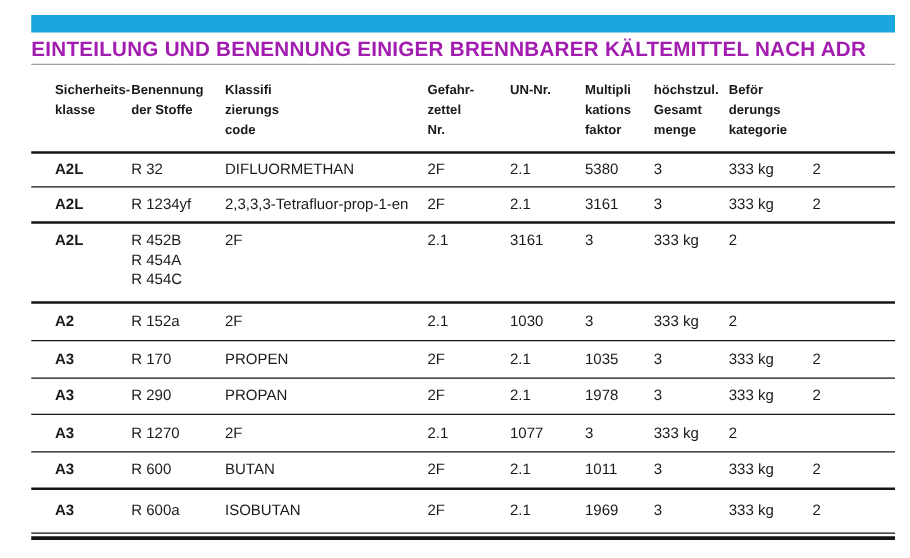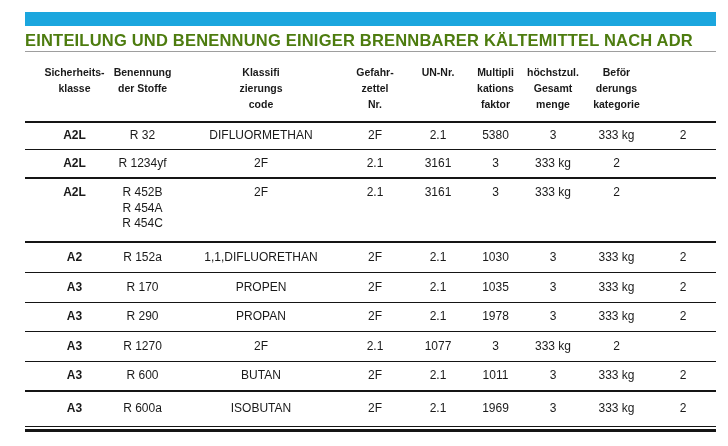--- a/index.html
+++ b/index.html
@@ -7,32 +7,31 @@
     position:relative; width:728px; height:446px; background:#ffffff;
     font-family:"Liberation Sans", sans-serif; color:#1a1a1a; overflow:hidden;
   }
   .accent-bar {
     position:absolute; left:25px; top:12px; width:691px; height:14px;
     background:#1ba6de;
   }
   .page-title {
     position:absolute; left:25px; top:31px; margin:0;
     font-size:16.5px; font-weight:bold; letter-spacing:0.2px; white-space:nowrap;
-    color:#4d7c0f;
+    color:#a21caf;
   }
   .title-rule {
     position:absolute; left:25px; top:51px; width:691px; height:0;
     border-top:1px solid #9e9e9e;
   }
   .tbl { position:absolute; left:25px; top:57px; width:691px; }
   .grid-row {
     display:grid;
     grid-template-columns:80px 75px 162px 66px 60px 55px 60px 67px 66px;
     box-sizing:border-box;
-    text-align:center;
   }
   .thead {
     height:66px; border-bottom:2px solid #151515;
     font-size:10.5px; font-weight:bold; line-height:16px;
   }
   .thead .cell { padding-top:7px; }
   .cell { white-space:pre-line; overflow:hidden; }
   .grid-row .cell:first-child { padding-left:19px; }
   .row { font-size:12px; align-items:center; }
   .row .cell { line-height:15.5px; }
@@ -83,20 +82,21 @@
           <div class="cell cell-code">2F</div>
           <div class="cell cell-gefahrzettel">2.1</div>
           <div class="cell cell-un">5380</div>
           <div class="cell cell-faktor">3</div>
           <div class="cell cell-menge">333 kg</div>
           <div class="cell cell-kategorie">2</div>
         </div>
         <div class="grid-row row sep-thick" style="height: 29px;">
           <div class="cell cell-klasse">A2L</div>
           <div class="cell cell-kurzzeichen">R 1234yf</div>
+          <div class="cell cell-stoff">2,3,3,3-Tetrafluor-prop-1-en</div>
           <div class="cell cell-code">2F</div>
           <div class="cell cell-gefahrzettel">2.1</div>
           <div class="cell cell-un">3161</div>
           <div class="cell cell-faktor">3</div>
           <div class="cell cell-menge">333 kg</div>
           <div class="cell cell-kategorie">2</div>
         </div>
         <div class="grid-row row sep-thick row-multi" style="height: 64px;">
           <div class="cell cell-klasse">A2L</div>
           <div class="cell cell-kurzzeichen">R 452B
@@ -105,21 +105,20 @@
           <div class="cell cell-code">2F</div>
           <div class="cell cell-gefahrzettel">2.1</div>
           <div class="cell cell-un">3161</div>
           <div class="cell cell-faktor">3</div>
           <div class="cell cell-menge">333 kg</div>
           <div class="cell cell-kategorie">2</div>
         </div>
         <div class="grid-row row sep-thin" style="height: 30px;">
           <div class="cell cell-klasse">A2</div>
           <div class="cell cell-kurzzeichen">R 152a</div>
-          <div class="cell cell-stoff">1,1,DIFLUORETHAN</div>
           <div class="cell cell-code">2F</div>
           <div class="cell cell-gefahrzettel">2.1</div>
           <div class="cell cell-un">1030</div>
           <div class="cell cell-faktor">3</div>
           <div class="cell cell-menge">333 kg</div>
           <div class="cell cell-kategorie">2</div>
         </div>
         <div class="grid-row row sep-thin" style="height: 30px;">
           <div class="cell cell-klasse">A3</div>
           <div class="cell cell-kurzzeichen">R 170</div>

